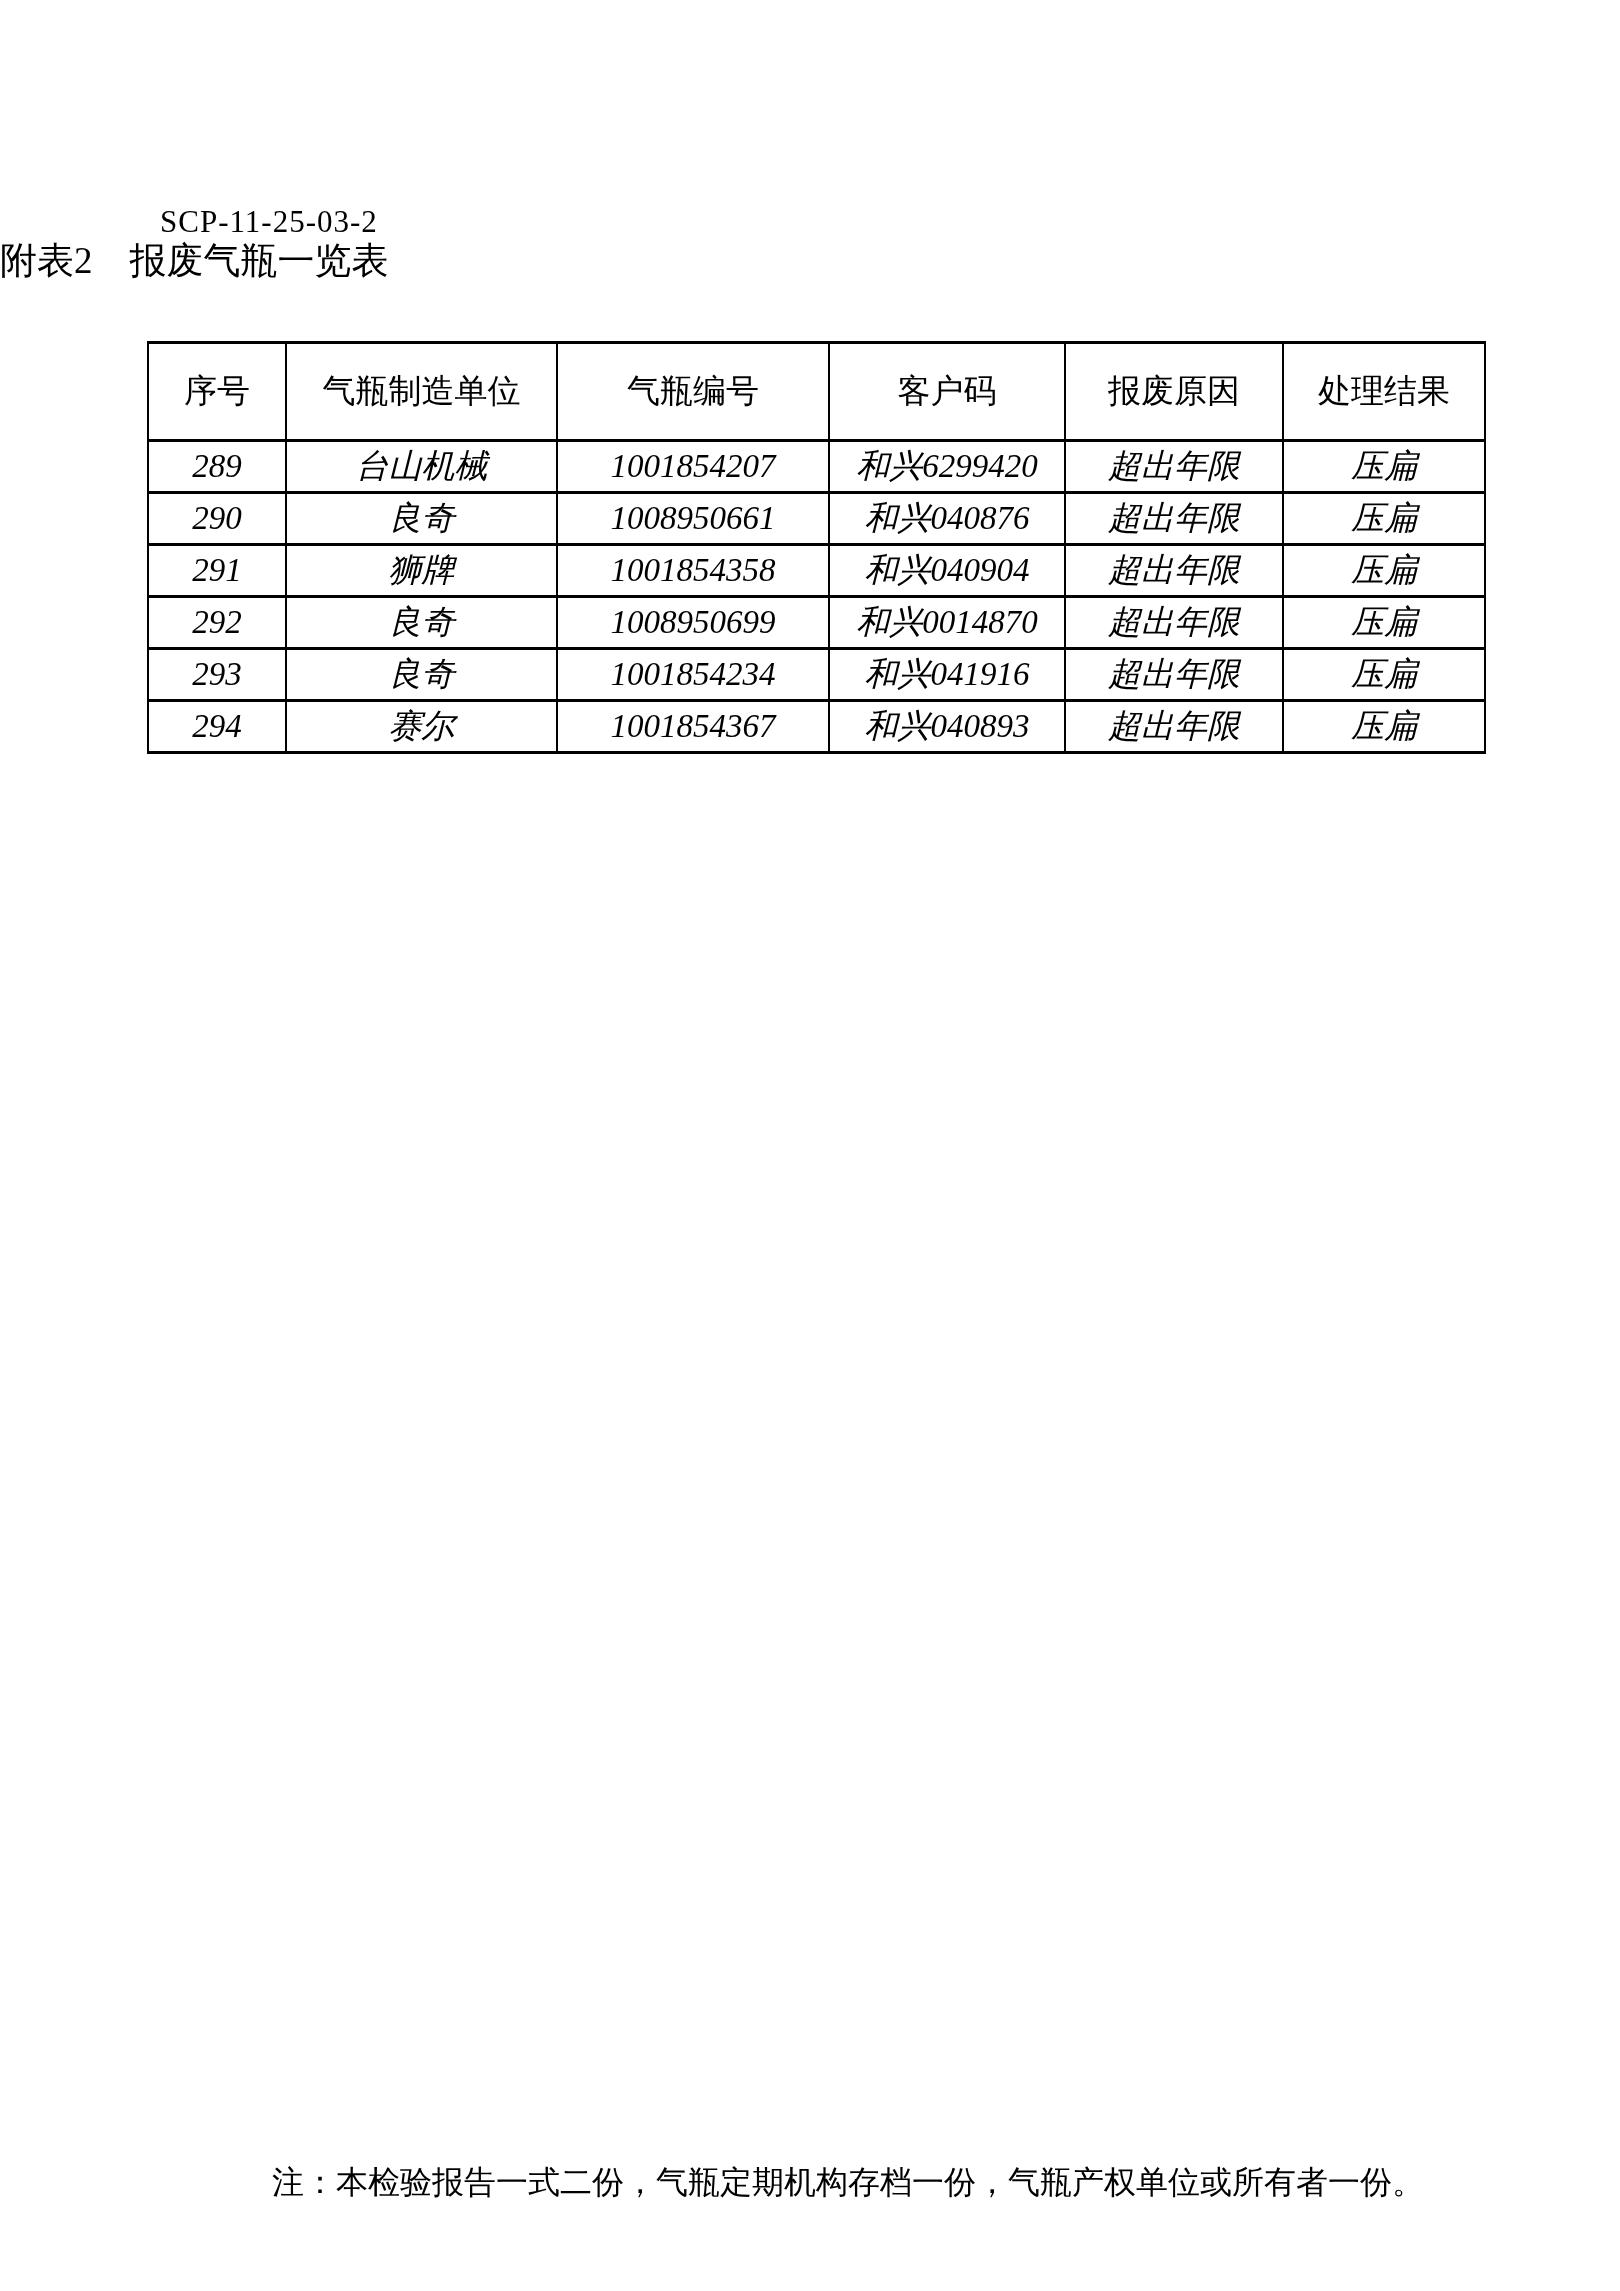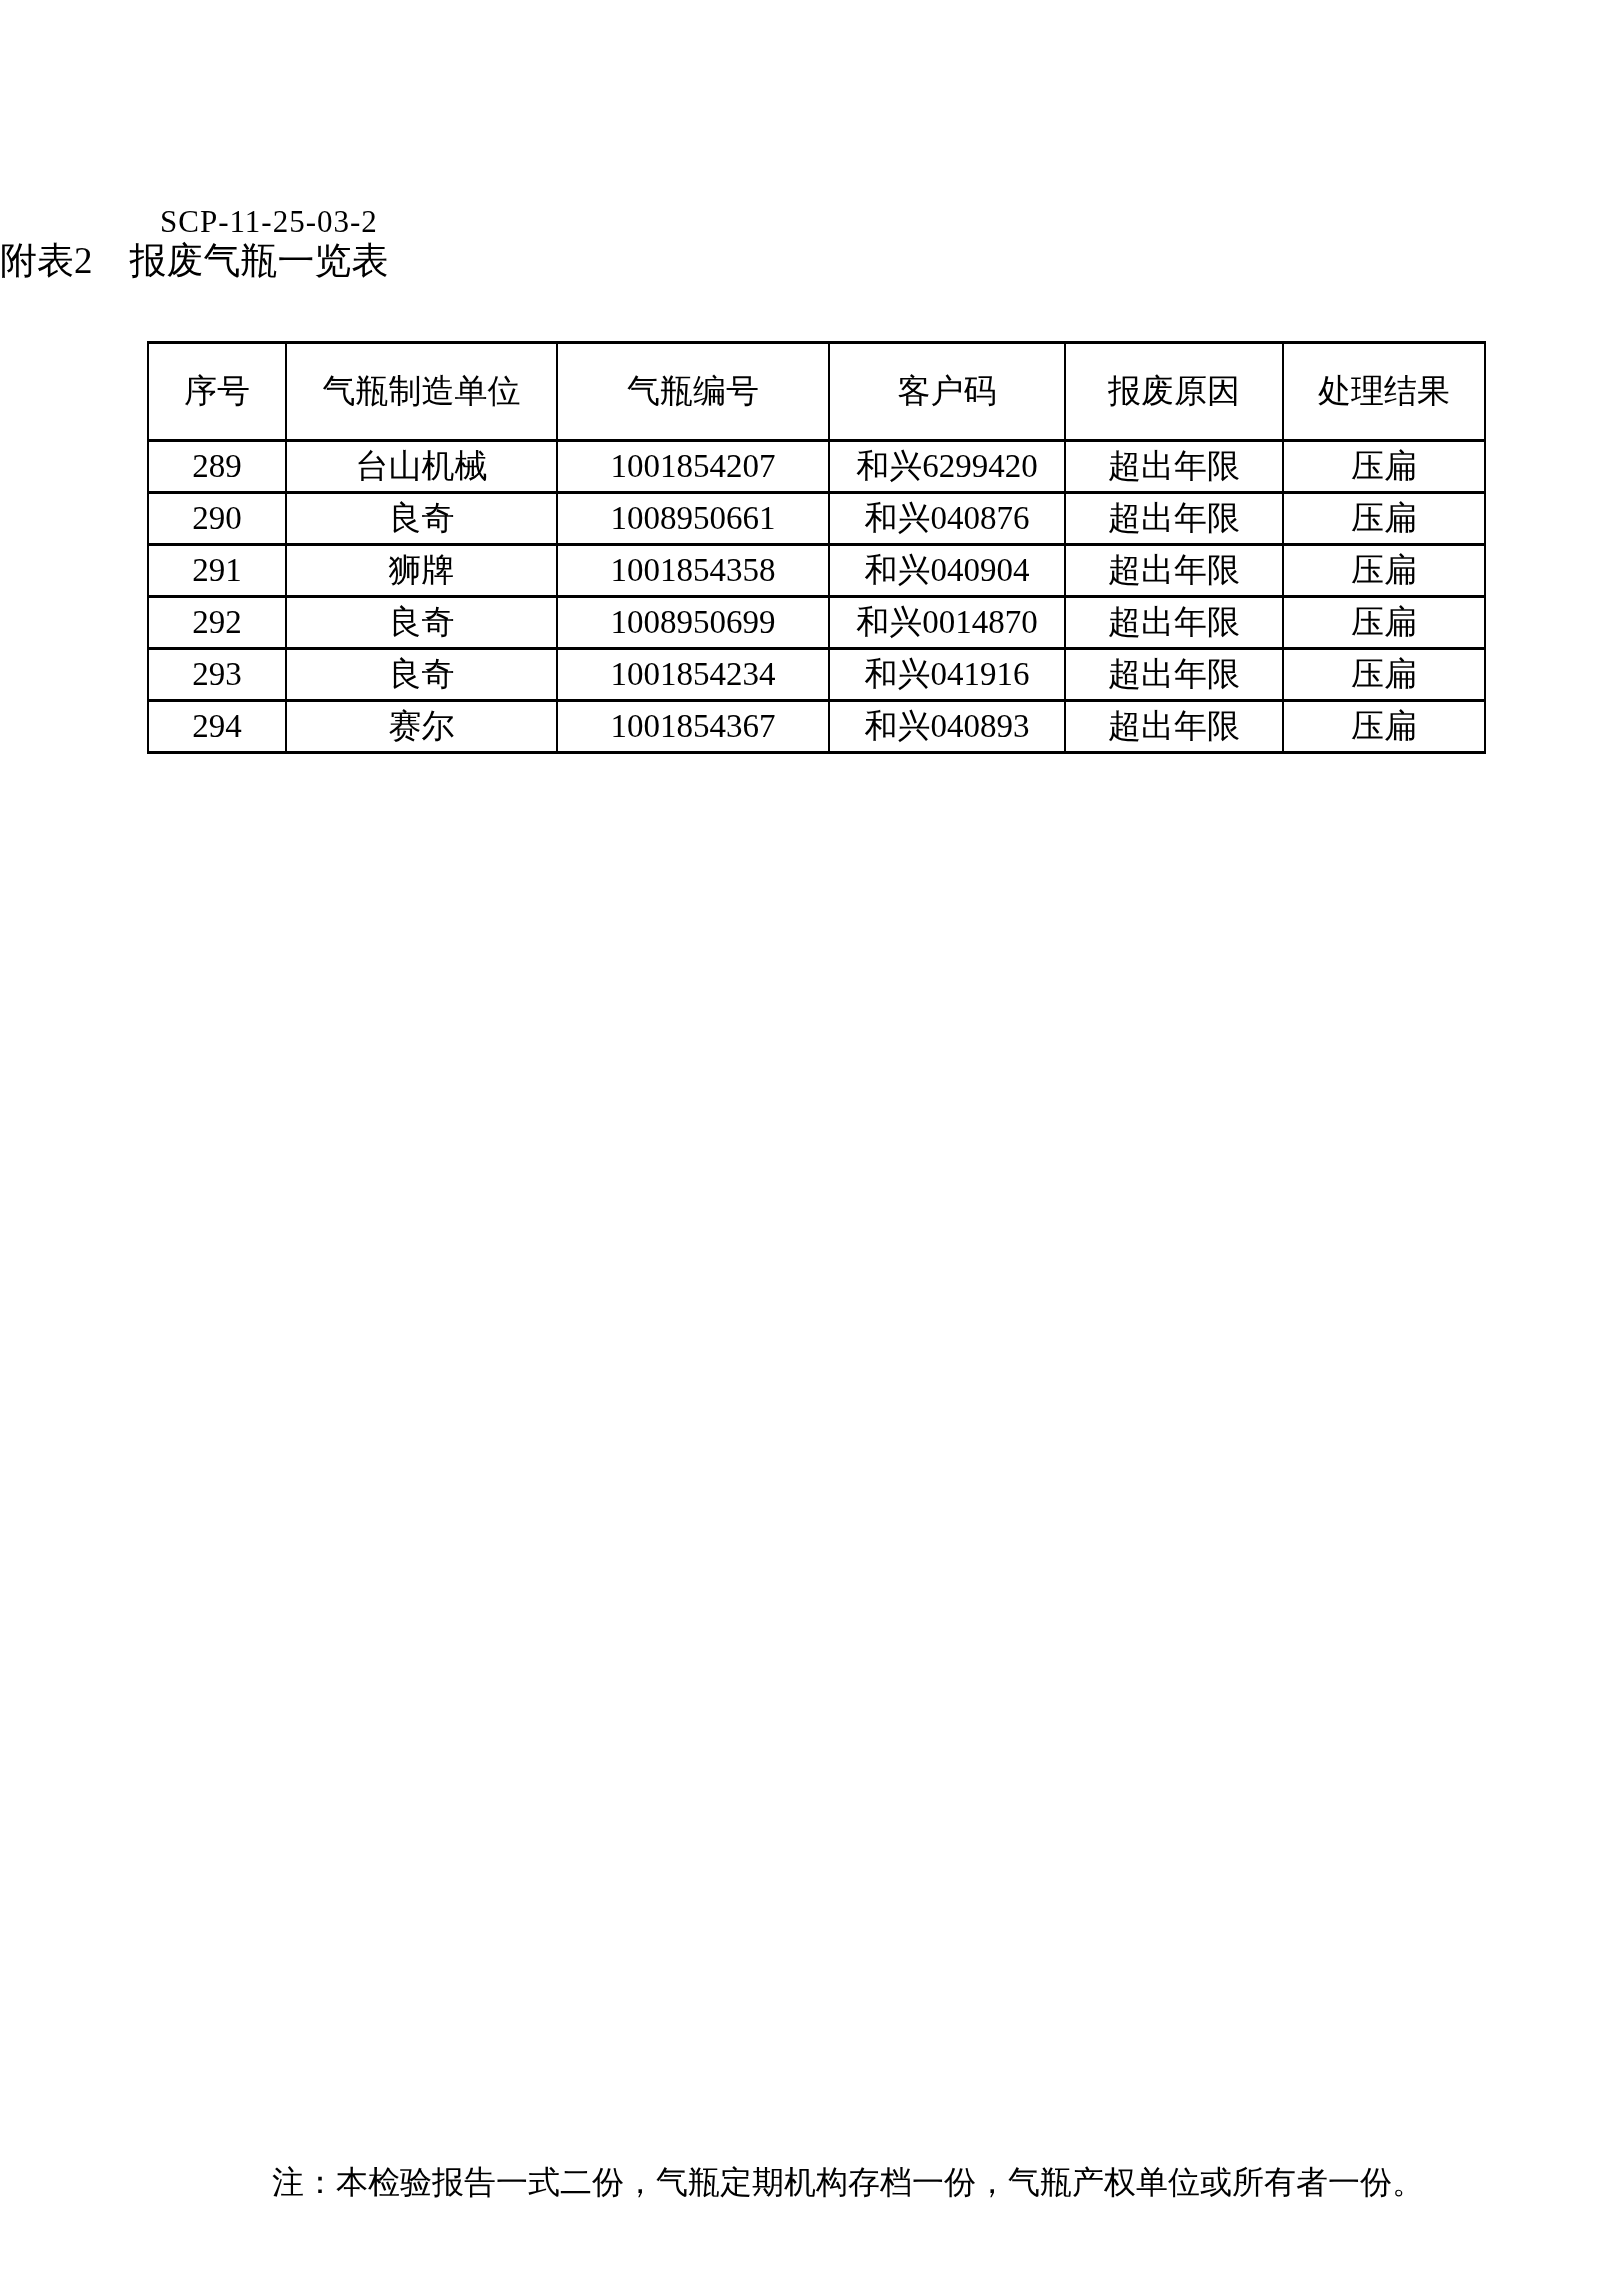--- a/index.html
+++ b/index.html
@@ -58,21 +58,21 @@
     border-right: 2.9px solid #000;
     text-align: center;
     vertical-align: middle;
     font-size: 33px;
     font-weight: normal;
     padding: 0;
     white-space: nowrap;
     overflow: hidden;
   }
   .cyl-table thead tr { height: 98px; }
-  .cyl-table tbody tr { height: 52px; }
+  .cyl-table tbody tr { height: 52px; font-style: italic; }
   .note {
     position: absolute;
     left: 272px;
     top: 2161px;
     font-size: 32px;
     white-space: pre;
   }
 </style>
 </head>
 <body>

